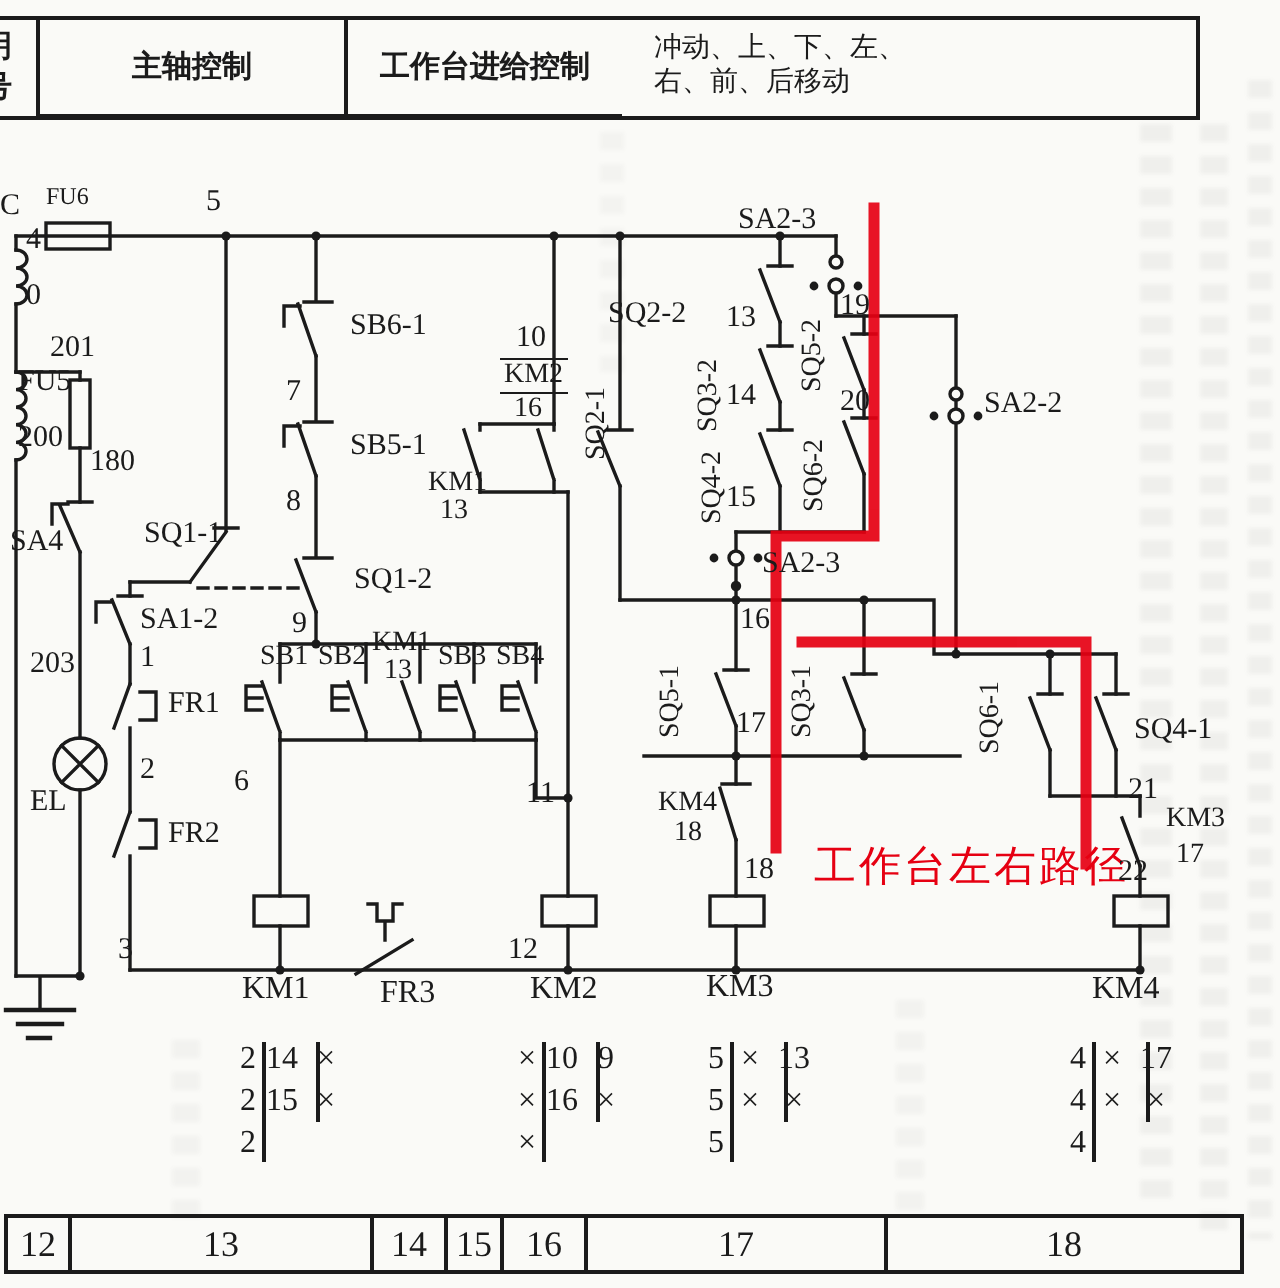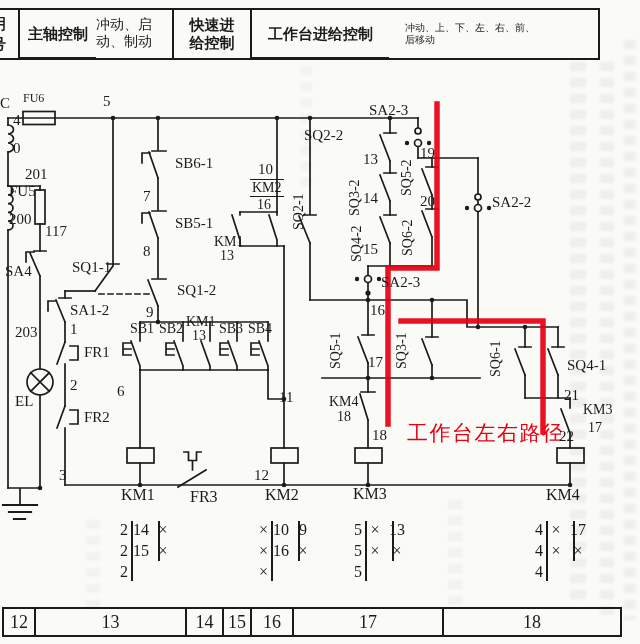--- a/index.html
+++ b/index.html
@@ -64,31 +64,26 @@
   <div class="ghost" style="left:448px;top:500px;width:14px;height:110px;opacity:.4;"></div>
 
   <div id="hdr">
     <div class="hcol" id="hdr-partial" style="width:18px;">
       <span>明</span>
       <span>号</span>
     </div>
     <div class="hcol" style="width:154px;padding:0;">
       <div class="hrow2">
         <div class="r first">主轴控制</div>
-        <div class="r sub" style="font-size:14px;">冲动、启动、制动</div>
-      </div>
-    </div>
-    <div class="hcol" style="width:78px;">
-      <span>快速进</span>
-      <span>给控制</span>
+      </div>
     </div>
     <div class="hcol" style="width:292px;padding:0;font-family:Liberation Serif, serif;">
       <div class="hrow2">
         <div class="r first">工作台进给控制</div>
-        <div class="r sub" style="font-size:10px;margin-left:16px;">冲动、上、下、左、右、前、后移动</div>
+        <div class="r sub" style="font-size:14px;margin-left:16px;">冲动、上、下、左、右、前、后移动</div>
       </div>
     </div>
   </div>
 
   <svg width="640" height="644" viewBox="0 0 640 644">
     <g class="ink" stroke-width="1.7" fill="none" stroke-linecap="square">
 
       <path d="M8,118 H418"></path>
 
       <g>
@@ -286,21 +281,21 @@
 
   <div id="labels">
       <span class="lbl" style="left: 0px; top: 96px;">C</span>
       <span class="lbl" style="left: 23px; top: 92px; font-size: 12px;">FU6</span>
       <span class="lbl" style="left: 103px; top: 94px;">5</span>
       <span class="lbl" style="left: 13px; top: 113px;">4</span>
       <span class="lbl" style="left: 13px; top: 141px;">0</span>
       <span class="lbl" style="left: 25px; top: 167px;">201</span>
       <span class="lbl" style="left: 9px; top: 184px;">FU5</span>
       <span class="lbl" style="left: 9px; top: 212px;">200</span>
-      <span class="lbl" style="left: 45px; top: 224px;">117</span>
+      <span class="lbl" style="left: 45px; top: 224px;">180</span>
       <span class="lbl" style="left: 5px; top: 264px;">SA4</span>
       <span class="lbl" style="left: 72px; top: 260px; text-align: center;">SQ1-1</span>
       <span class="lbl" style="left: 15px; top: 325px;">203</span>
       <span class="lbl" style="left: 70px; top: 303px;">SA1-2</span>
       <span class="lbl" style="left: 70px; top: 322px;">1</span>
       <span class="lbl" style="left: 84px; top: 345px;">FR1</span>
       <span class="lbl" style="left: 70px; top: 378px;">2</span>
       <span class="lbl" style="left: 84px; top: 410px;">FR2</span>
       <span class="lbl" style="left: 15px; top: 394px;">EL</span>
       <span class="lbl" style="left: 59px; top: 468px;">3</span>
@@ -315,23 +310,23 @@
       <span class="lbl" style="left: 186px; top: 315px; font-size: 14px;">KM1</span>
       <span class="lbl" style="left: 192px; top: 329px; font-size: 14px;">13</span>
       <span class="lbl" style="left: 219px; top: 322px; font-size: 14px;">SB3</span>
       <span class="lbl" style="left: 248px; top: 322px; font-size: 14px;">SB4</span>
       <span class="lbl" style="left: 117px; top: 384px;">6</span>
       <span class="lbl" style="left: 258px; top: 162px;">10</span>
       <span class="lbl boxed" style="left: 250px; top: 179px; font-size: 14px;">KM2</span>
       <span class="lbl" style="left: 257px; top: 198px; font-size: 14px;">16</span>
       <span class="lbl" style="left: 214px; top: 235px; font-size: 14px;">KM1</span>
       <span class="lbl" style="left: 220px; top: 249px; font-size: 14px;">13</span>
-      <span class="lbl" style="left: 263px; top: 390px; margin-left: 16px;">11</span>
+      <span class="lbl" style="left: 263px; top: 390px;">11</span>
       <span class="lbl rot" style="left: 292px; top: 230px; font-size: 14px;">SQ2-1</span>
-      <span class="lbl" style="left: 304px; top: 128px;">SQ2-2</span>
+      <span class="lbl" style="left: 304px; top: 150px;">SQ2-2</span>
       <span class="lbl" style="left: 369px; top: 103px;">SA2-3</span>
       <span class="lbl" style="left: 363px; top: 152px;">13</span>
       <span class="lbl rot" style="left: 348px; top: 216px; font-size: 14px;">SQ3-2</span>
       <span class="lbl" style="left: 363px; top: 191px;">14</span>
       <span class="lbl rot" style="left: 350px; top: 262px; font-size: 14px;">SQ4-2</span>
       <span class="lbl" style="left: 363px; top: 242px;">15</span>
       <span class="lbl" style="left: 420px; top: 146px;">19</span>
       <span class="lbl rot" style="left: 400px; top: 196px; font-size: 14px;">SQ5-2</span>
       <span class="lbl" style="left: 420px; top: 194px;">20</span>
       <span class="lbl rot" style="left: 401px; top: 256px; font-size: 14px;">SQ6-2</span>

